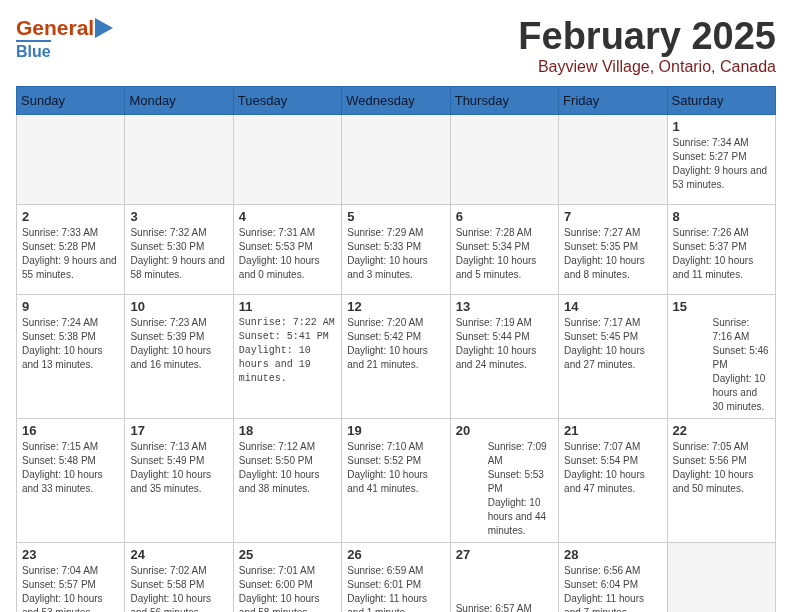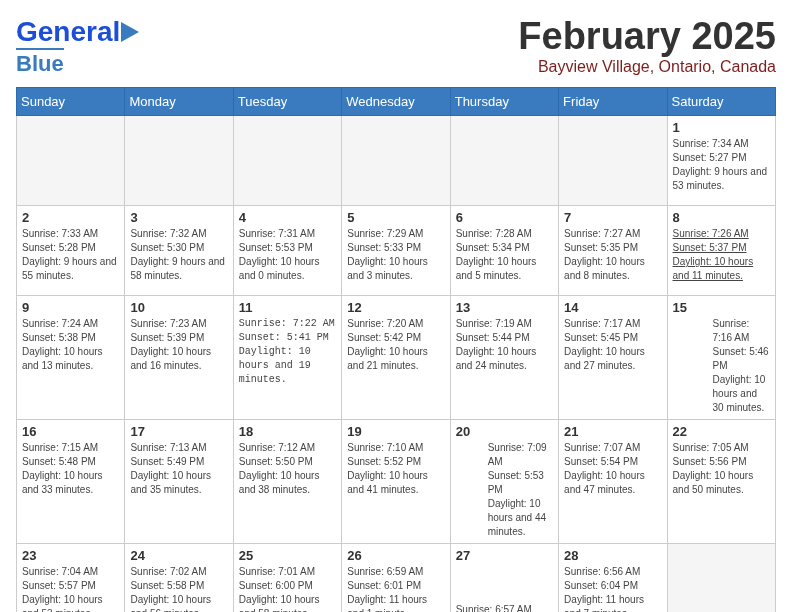--- a/index.html
+++ b/index.html
@@ -38,21 +38,21 @@
       font-size: 16px;
       color: #7f1d1d;
     }
     .calendar {
       width: 100%;
       border-collapse: collapse;
       border: 1px solid #ccc;
     }
     .calendar th {
       background: #3a7bbf;
-      color: #ffffff;
+      color: #0f172a;
       font-size: 13px;
       padding: 6px 4px;
       text-align: left;
       border: 1px solid #2a6aaf;
       font-weight: normal;
     }
     .calendar td {
       border: 1px solid #ccc;
       vertical-align: top;
       padding: 4px 5px;
@@ -77,27 +77,27 @@
     .calendar tr:nth-child(odd) td:not(.empty) {
       background: #fff;
     }
   </style>
 </head>
 <body>
 
 <div class="header">
   <div class="logo">
     <div class="logo-line">
-      <span style="font-size:28px;font-weight:bold;color:#1d4ed8;">General</span>
+      <span style="font-size:21px;font-weight:bold;color:#c2410c;">General</span>
       <svg width="18" height="20" viewBox="0 0 18 20" style="margin-left:1px;">
         <polygon points="0,0 18,10 0,20" fill="#3a7bbf"></polygon>
       </svg>
     </div>
     <div style="display:flex;align-items:center;">
-      <span style="font-size:22px;font-weight:bold;color:#3a7bbf;border-top:2px solid #3a7bbf;padding-top:1px;">Blue</span>
+      <span style="font-size:16px;font-weight:bold;color:#3a7bbf;border-top:2px solid #3a7bbf;padding-top:1px;">Blue</span>
     </div>
   </div>
   <div class="title-block">
     <div class="month-title">February 2025</div>
     <div class="location">Bayview Village, Ontario, Canada</div>
   </div>
 </div>
 
 <table class="calendar">
   <thead>
@@ -159,21 +159,21 @@
 Daylight: 10 hours and 5 minutes.</div>
         </td>
         <td>
           <div class="day-number">7</div>
           <div class="day-info" style="white-space: pre-line;">Sunrise: 7:27 AM
 Sunset: 5:35 PM
 Daylight: 10 hours and 8 minutes.</div>
         </td>
         <td>
           <div class="day-number">8</div>
-          <div class="day-info" style="white-space: pre-line; text-decoration: underline;">Sunrise: 7:26 AM
+          <div class="day-info" style="white-space: pre-line;">Sunrise: 7:26 AM
 Sunset: 5:37 PM
 Daylight: 10 hours and 11 minutes.</div>
         </td>
       </tr>
       <tr>
         <td>
           <div class="day-number">9</div>
           <div class="day-info" style="white-space: pre-line;">Sunrise: 7:24 AM
 Sunset: 5:38 PM
 Daylight: 10 hours and 13 minutes.</div>

